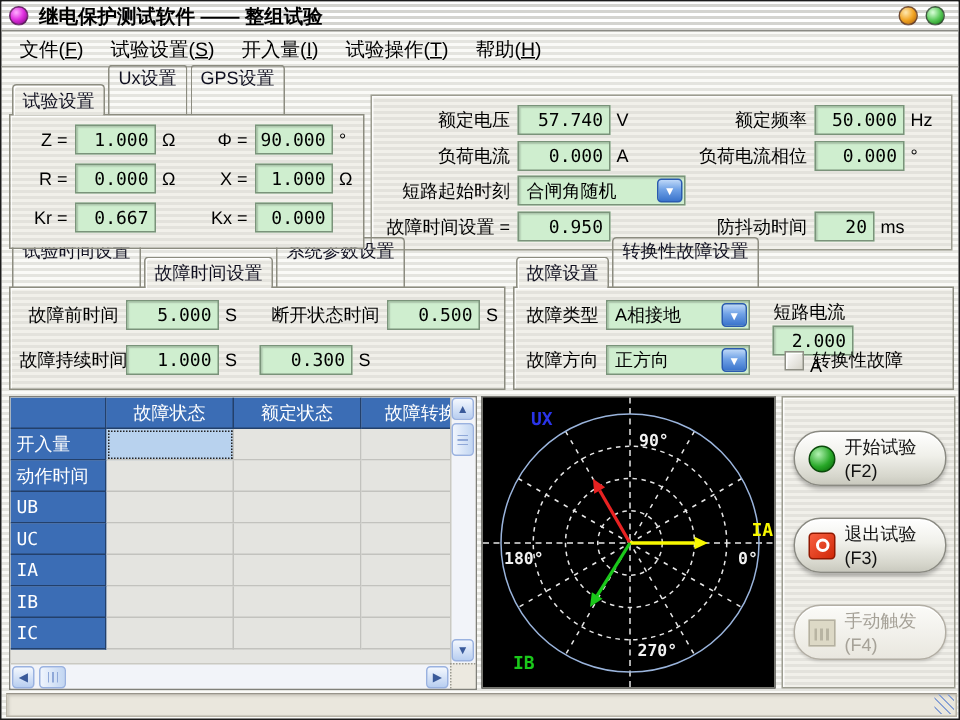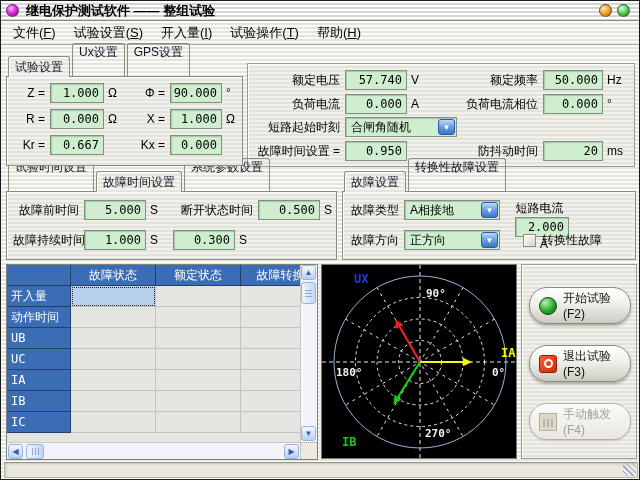--- a/index.html
+++ b/index.html
@@ -191,21 +191,21 @@
           <span>合闸角随机</span>
           <span class="dd-arrow">▼</span>
         </span>
       </div>
     <div class="fld" style="left:4px; top:77px;">
         <span class="lbl" style="width:88px">故障时间设置 =</span>
         <span class="inp" style="width:62px">0.950</span>
       </div>
     <div class="fld" style="left:206px; top:77px;">
         <span class="lbl" style="width:84px">防抖动时间</span>
-        <span class="inp" style="width:60px">20</span>
+        <span class="inp" style="width:40px">20</span>
         <span class="unit">ms</span>
       </div>
   </div>
 
   <div class="tabpanel" style="left:5px; top:170px; width:331px; height:89px;">
     <div class="tabstrip">
       <span class="tab">试验时间设置</span>
       <span class="tab active">故障时间设置</span>
       <span class="tab">系统参数设置</span>
     </div>

